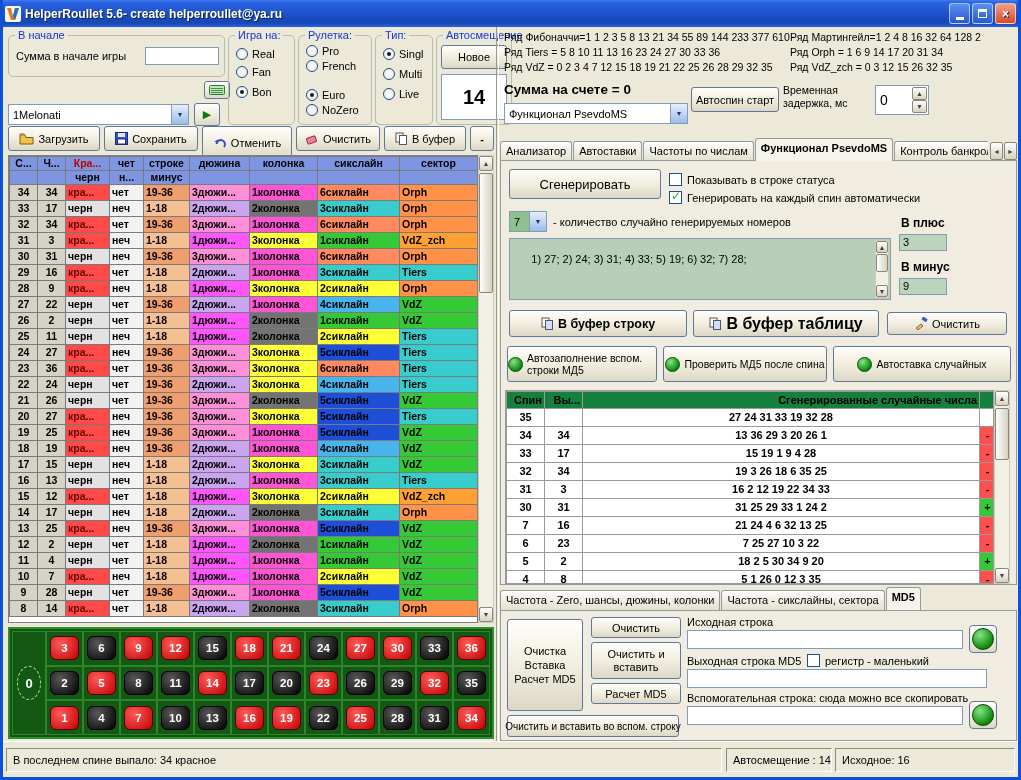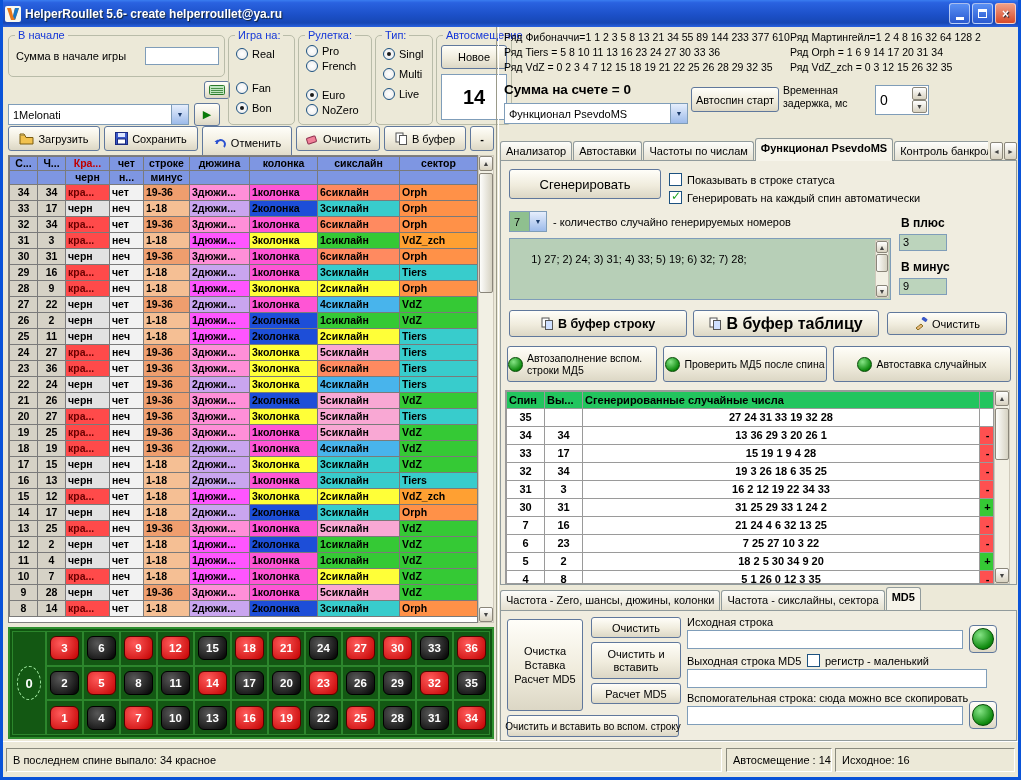--- a/index.html
+++ b/index.html
@@ -43,23 +43,23 @@
 .htable th{background:#7e96e2;font-weight:bold;text-align:center}
 .htable th.hred{color:#c00000}
 .htable td:nth-child(1),.htable td:nth-child(2){text-align:center;background:#d6d2c6}
 .htable td{text-align:left}
 .c-red{background:#ff4a4a;color:#6a0000}
 .c-black{background:#e2e2e2}
 .c-par{background:#f2f2f2}
 .c-high{background:#ef9e6e}
 .c-low{background:#f5bf94}
 .c-d1{background:#ff55ff}.c-d2{background:#c9a5ef}.c-d3{background:#ff8fd8}
-.c-k1{background:#ff55d5}.c-k2{background:#1d4ed8}.c-k3{background:#ffff38}
+.c-k1{background:#ff55d5}.c-k2{background:#737373}.c-k3{background:#ffff38}
 .c-s1{background:#35c935}.c-s2{background:#ffff38}.c-s3{background:#38cccc}
-.c-s4{background:#48b4ec}.c-s5{background:#f9a8d4}.c-s6{background:#ff8a60}
+.c-s4{background:#48b4ec}.c-s5{background:#1d4ed8}.c-s6{background:#ff8a60}
 .c-sec-Orph{background:#ff9148}.c-sec-VdZ{background:#35c935}
 .c-sec-Tiers{background:#38cccc}.c-sec-VdZzch{background:#ffa032}
 
 .board{display:grid;grid-template-columns:34px repeat(12,1fr);grid-template-rows:repeat(3,1fr);background:#115511;border:2px solid #2f8f2f;padding:2px}
 .bcell{border:1px solid #2c862c;display:flex;align-items:center;justify-content:center;background:#135813}
 .chip{width:29px;height:24px;border-radius:6px;display:flex;align-items:center;justify-content:center;color:#fff;font-weight:bold;font-size:11.5px}
 .chip.red{background:radial-gradient(circle at 35% 30%,#ff5a5a,#c30000);border:1px solid #550000}
 .chip.black{background:radial-gradient(circle at 35% 30%,#585858,#000);border:1px solid #000}
 .zero-ring{width:24px;height:34px;border:1px dashed #9fe89f;border-radius:50%;display:flex;align-items:center;justify-content:center;color:#fff;font-weight:bold;font-size:13px}
 
@@ -68,21 +68,21 @@
 .tab.active{background:#f6f4ea;height:23px;position:relative;z-index:2;font-weight:bold}
 .panel3d{border:1px solid #919b9c;background:#f0ede0}
 
 .series{font-size:10.5px;line-height:15px;white-space:nowrap}
 .gen-area{background:#b7cfb7;border:1px solid #7f9db9;font-size:11px;padding:2px 16px 2px 3px;white-space:pre-wrap}
 .valbox{background:#bcd4bc;border:1px solid #7f9db9;font-size:11px;padding:1px 3px}
 
 .stable{border-collapse:collapse;table-layout:fixed;width:489px;font-size:11px;font-weight:bold}
 .stable th,.stable td{border:1px solid #9a9a9a;height:16px;line-height:16px;overflow:hidden;white-space:nowrap;padding:0 2px}
 .stable td{height:17px;line-height:17px;background:#fff}
-.stable th{background:#22c55e;font-weight:bold;text-align:left}
+.stable th{background:#15803d;font-weight:bold;text-align:right}
 .st-nums{white-space:pre;text-align:center}
 .st-spin,.st-out{text-align:center}
 .st-res{text-align:center;font-weight:bold}
 .res-minus{background:#ff5050 !important}
 .res-plus{background:#35c935 !important}
 
 .statusbar{background:#ece9d8;border-top:1px solid #fff}
 .scell{position:absolute;top:6px;height:24px;border:1px solid;border-color:#898a7e #fff #fff #898a7e;display:flex;align-items:center;padding:0 6px;font-size:11px;white-space:nowrap;overflow:hidden}
 .vdivider{border-left:1px solid #9a9a8a;border-right:1px solid #fff}
 .iconspan{display:inline-flex;align-items:center;justify-content:center;flex:0 0 auto}
@@ -133,21 +133,21 @@
     <span>1Melonati</span>
     <span class="arrow">▼</span>
   </div>
   <div class="a btn" style="left:191px;top:76px;width:26px;height:23px">
     <span style="color:#0a7a0a;font-size:11px">▶</span>
   </div>
 
   <div class="a grp" style="left:225px;top:8px;width:67px;height:90px">
     <span class="grp-label">Игра на:</span>
     <div id="grp-game" style="padding:12px 0 0 7px">
-        <div class="radio-row" style="margin-bottom: 22px;">
+        <div class="radio-row" style="margin-bottom: 6px;">
           <span class="rad"></span>
           <span>Real</span>
         </div>
         <div class="radio-row" style="margin-bottom: 8px;">
           <span class="rad"></span>
           <span>Fan</span>
         </div>
         <div class="radio-row" style="margin-bottom: 8px;">
           <span class="rad sel"></span>
           <span>Bon</span>

